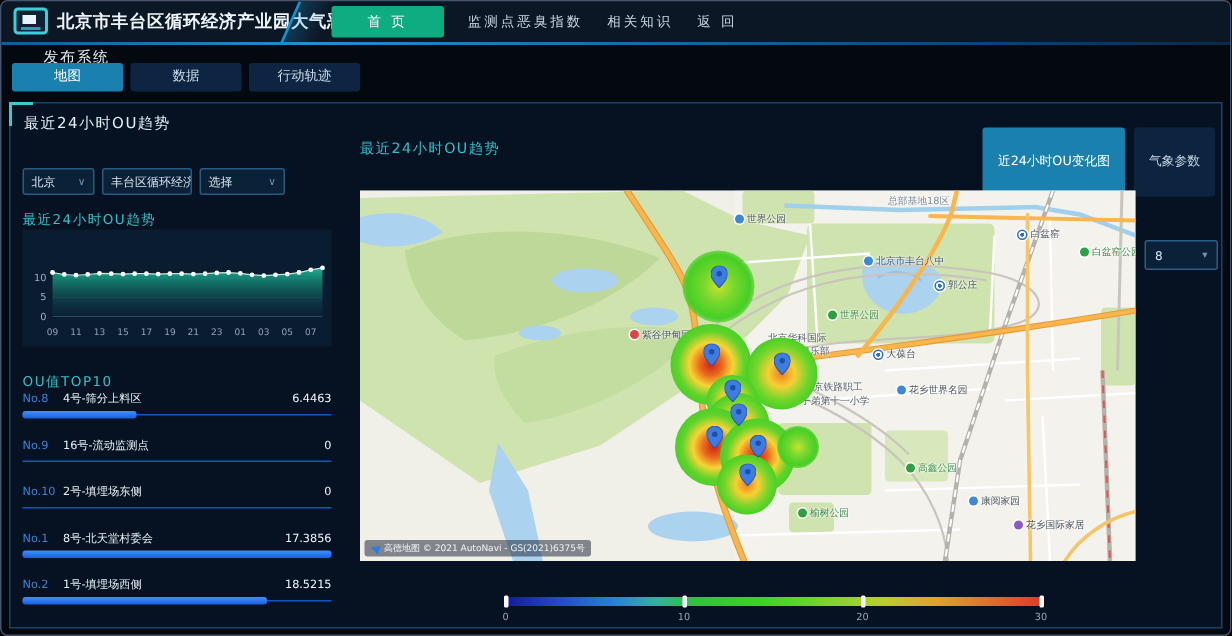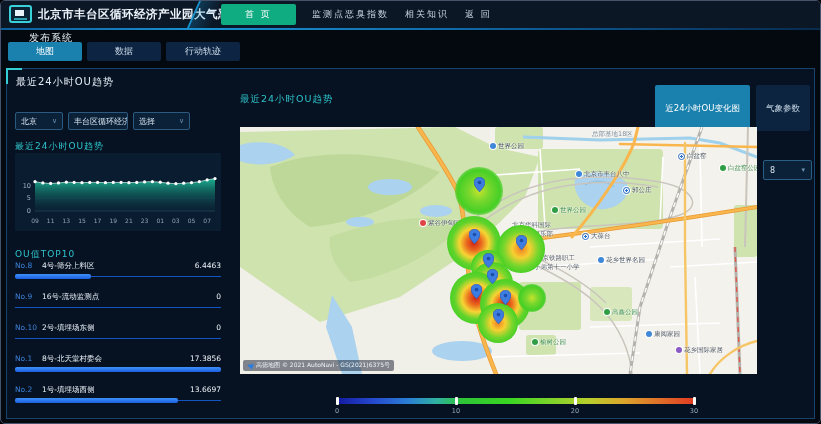--- a/index.html
+++ b/index.html
@@ -213,21 +213,21 @@
           </div>
           <div class="t-bar">
             <div class="t-track"></div>
             <div class="t-fill" style="width: 100%;"></div>
           </div>
         </div>
         <div class="t-row">
           <div class="t-head">
             <span class="t-rank">No.2</span>
             <span class="t-name">1号-填埋场西侧</span>
-            <span class="t-val">13.6697</span>
+            <span class="t-val">18.5215</span>
           </div>
           <div class="t-bar">
             <div class="t-track"></div>
             <div class="t-fill" style="width: 79%;"></div>
           </div>
         </div>
       </div>
 
     <div class="map-title">最近24小时OU趋势</div>
     <div class="map-btns" id="mapBtns">

